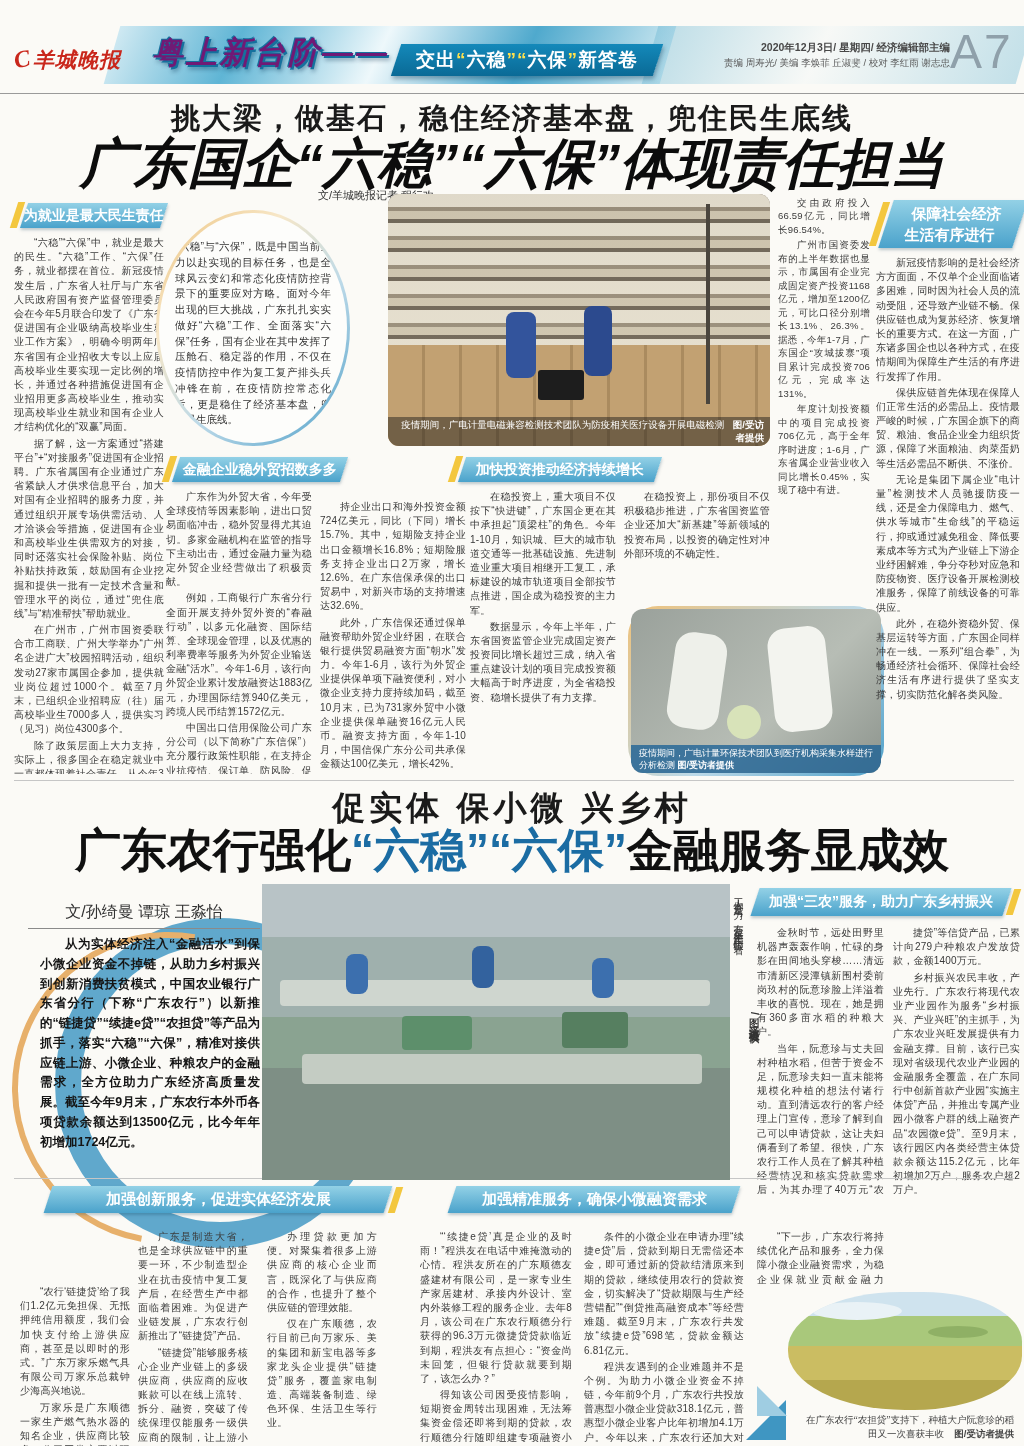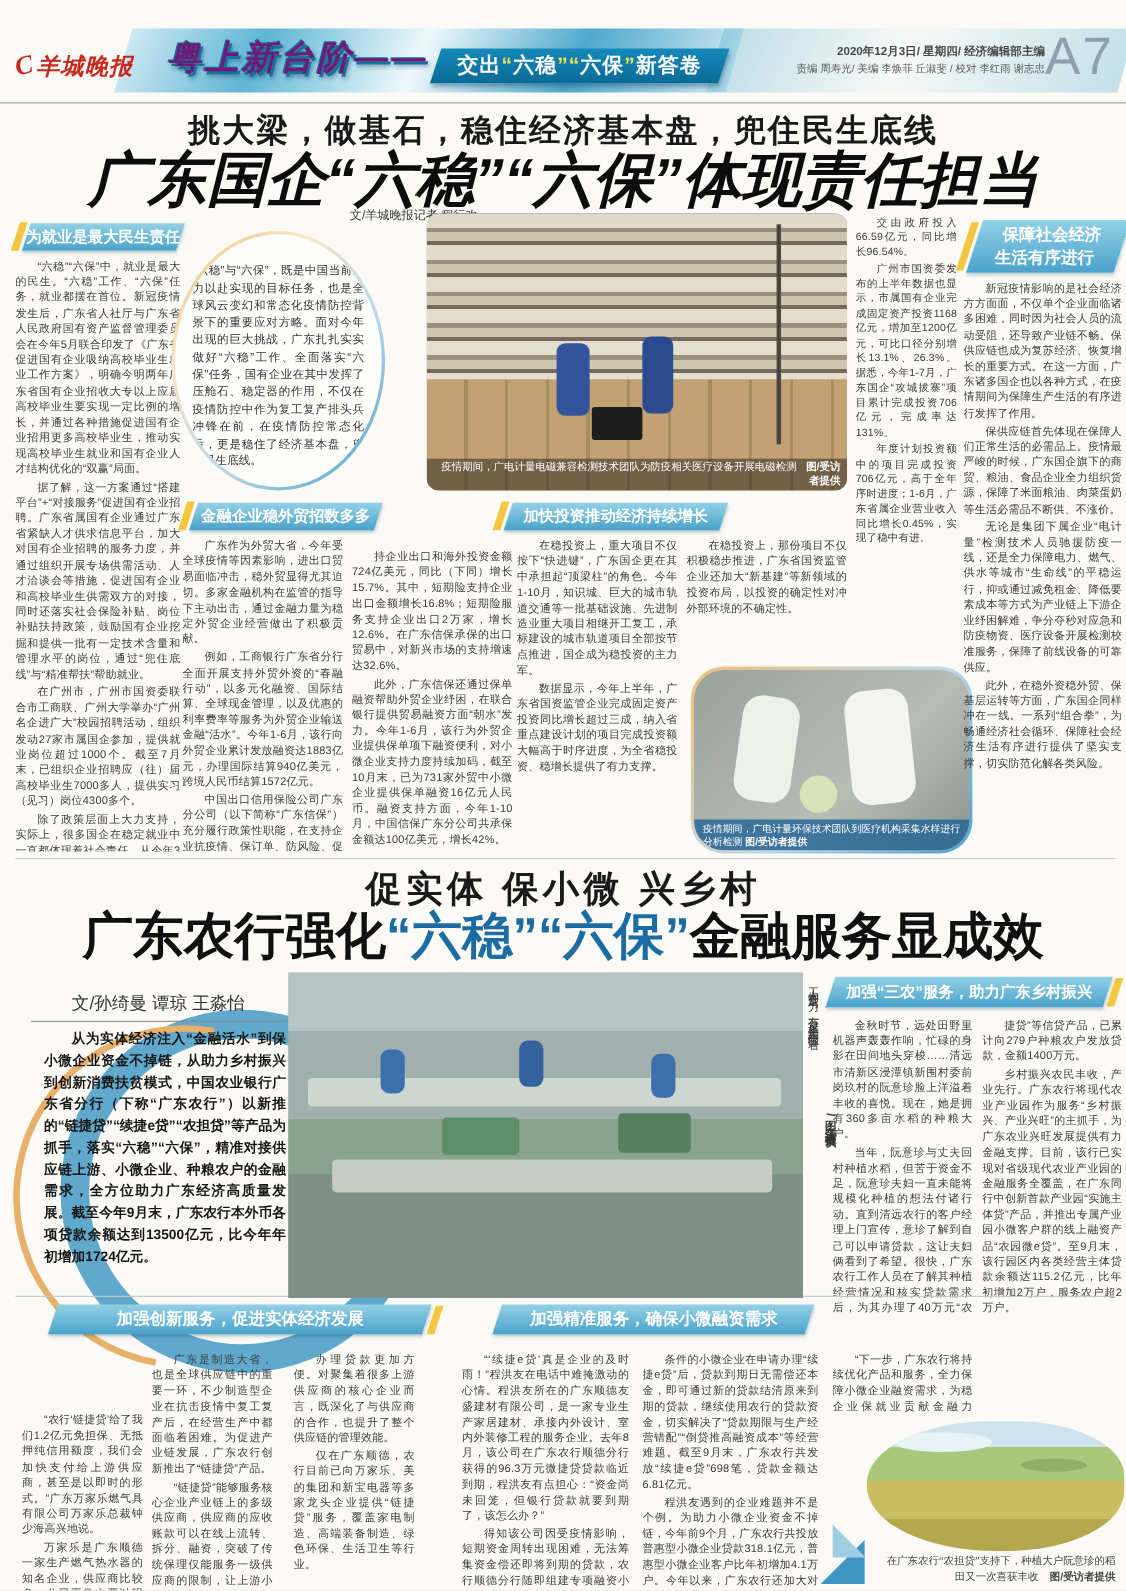--- a/index.html
+++ b/index.html
@@ -45,21 +45,21 @@
     background:linear-gradient(135deg,#ecc27c,#f7e7c8 30%,#bcd9e8 60%,#4d9fc8);padding:3px;box-sizing:border-box;}
   .quote-inner{width:100%;height:100%;border-radius:50%;background:#fdfdfb;box-sizing:border-box;
     padding:26px 16px;font-size:10.5px;line-height:1.5;color:#333;text-align:justify;overflow:hidden;}
   
   .photo{overflow:hidden;}
   .cap-strip{position:absolute;left:0;right:0;bottom:0;background:rgba(20,20,20,.45);color:#fff;
     font-size:9.5px;padding:2px 6px;text-align:right;line-height:1.3;}
   .cap-strip b{margin-left:6px;}
   .photo2-ring{left:628px;top:606px;width:256px;height:170px;border-radius:30px;
     background:linear-gradient(135deg,#efc179,#bcd9e8 55%,#4d9fc8);padding:3px;box-sizing:border-box;}
-  .photo2-in{position:relative;width:100%;height:100%;border-radius:27px;overflow:hidden;
+  .photo2-in{position:relative;width:100%;height:100%;border-radius:12px;overflow:hidden;
     background:linear-gradient(135deg,#9aa19b,#b7bdb5 60%,#8d948d);}
   .cap-blue{position:absolute;left:0;right:0;bottom:0;background:rgba(28,98,150,.78);color:#fff;
     font-size:9px;padding:2px 8px;text-align:left;line-height:1.35;}
   
   .divider{background:#c6c6c6;height:1px;}
   .kicker2{left:0;top:786px;width:1024px;text-align:center;font-size:33px;font-weight:700;
     color:#1a1a1a;letter-spacing:4px;}
   .headline2{left:0;top:820px;width:1024px;text-align:center;font-size:46px;font-weight:900;}
   .seg-dark{color:#101010;} .seg-blue{color:#1b6ca3;}
   .ring-deco{left:55px;top:918px;width:330px;height:330px;border-radius:50%;

